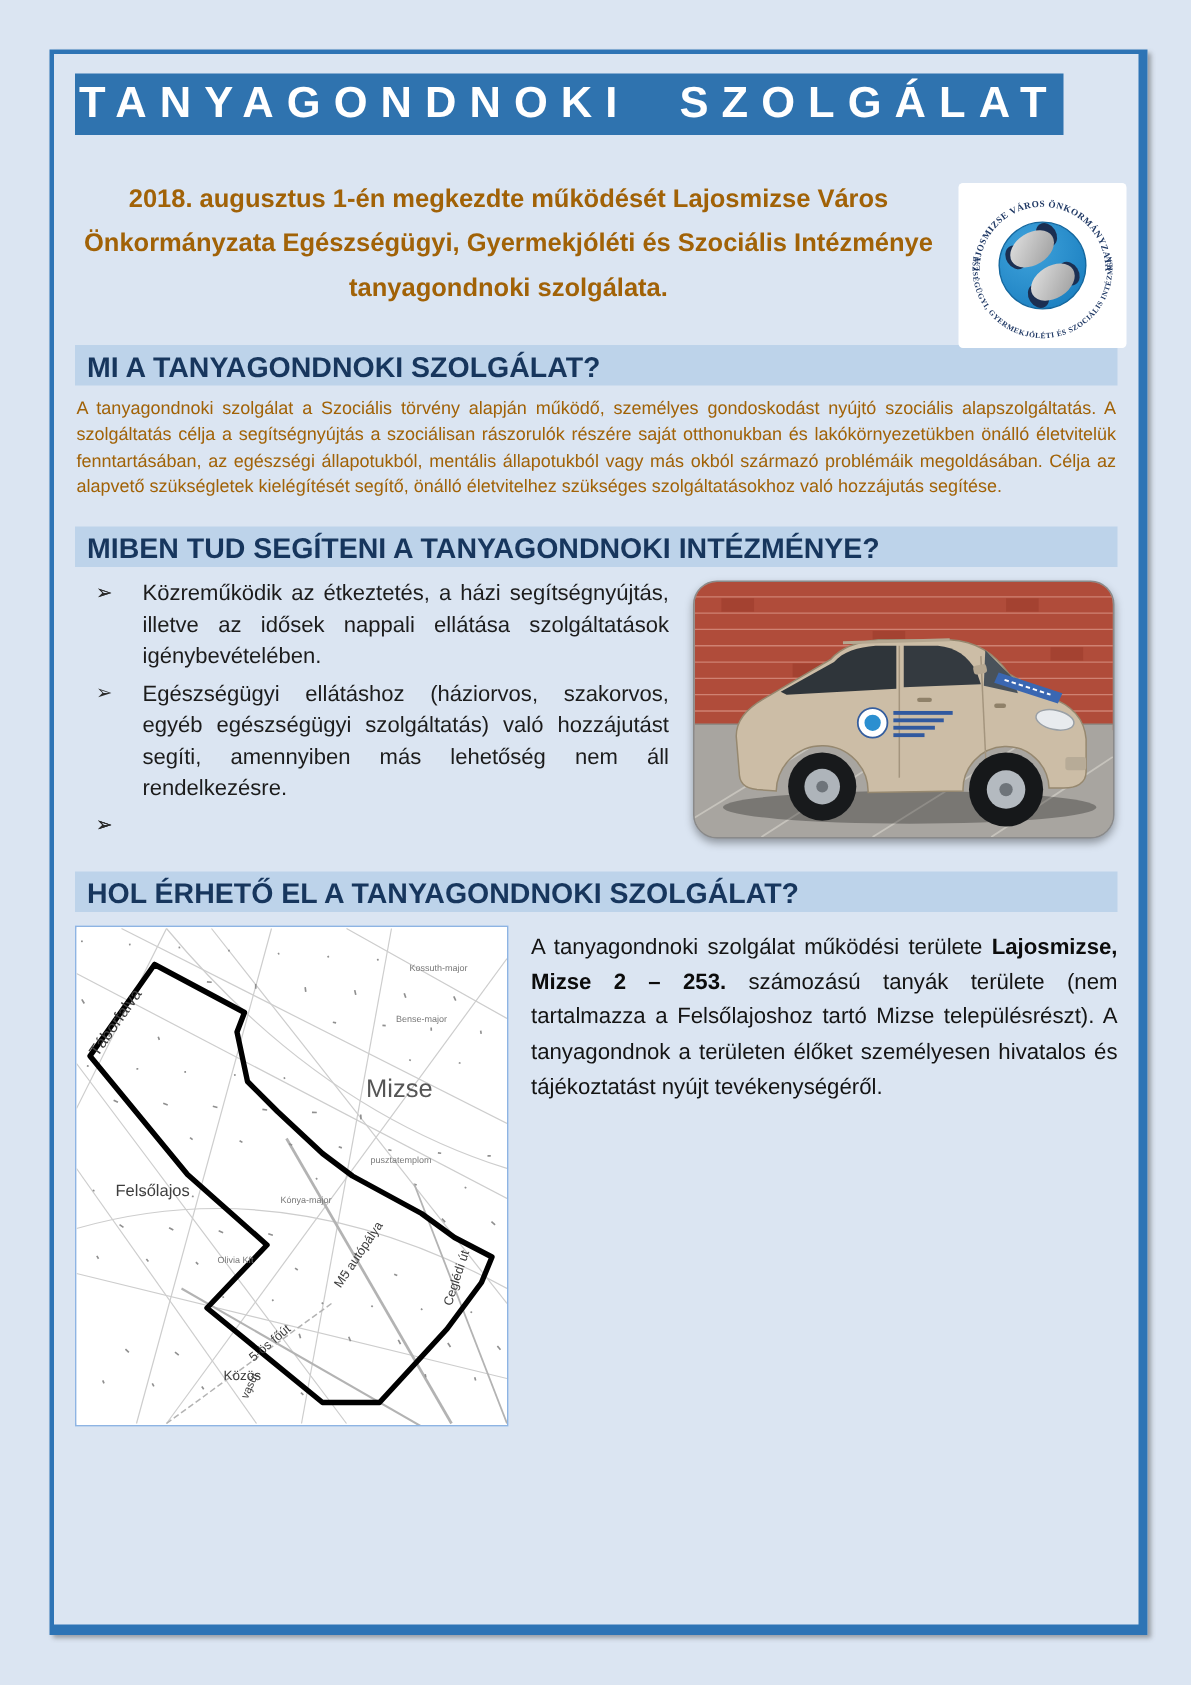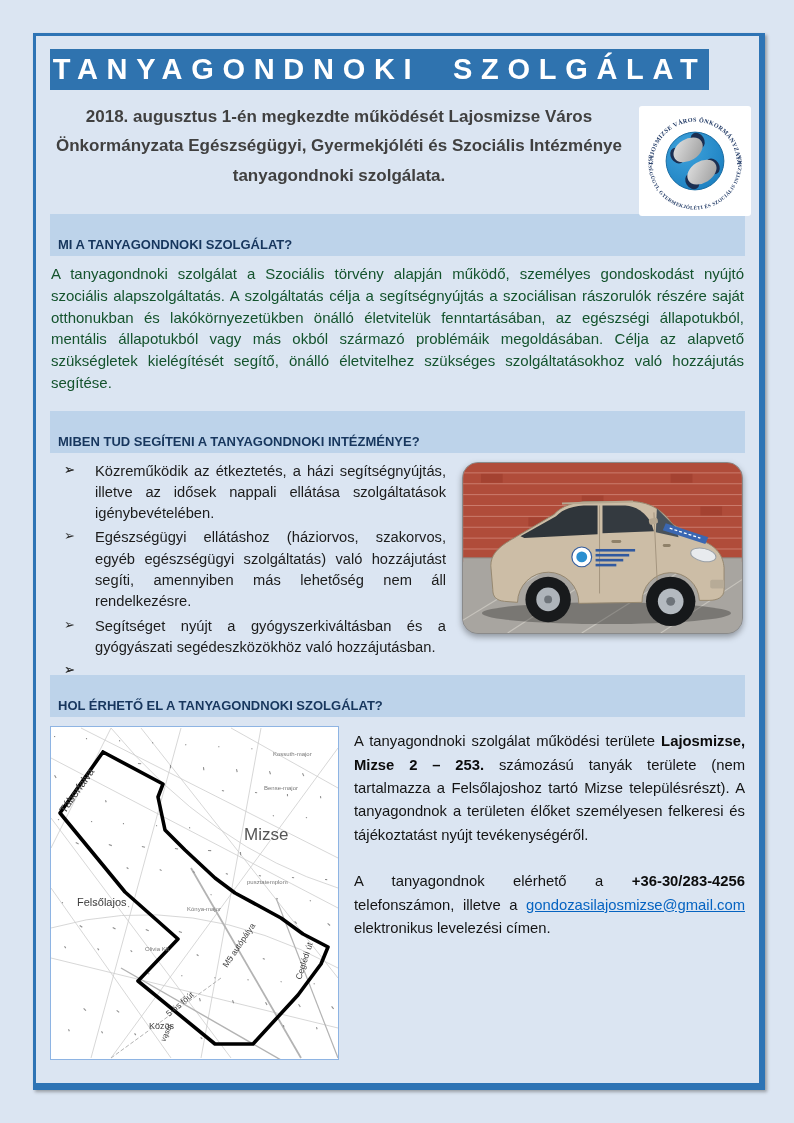--- a/index.html
+++ b/index.html
@@ -17,45 +17,45 @@
     width:732px; height:1057px;
     border:3px solid #2e74b5;
     border-right-width:6px;
     border-bottom-width:7px;
     box-shadow:2px 2px 3px rgba(70,70,70,.45);
     background:#dbe5f2;
     padding:13px 14px 8px 14px;
     overflow:hidden;
   }
   .title-band {
-    height:41px; margin:0 36px 12px 0;
+    height:41px; margin:0 36px 28px 0;
     background:#2f73af;
     color:#ffffff;
     display:flex; align-items:center; justify-content:center;
     font-size:29px; font-weight:bold;
     letter-spacing:.30em; word-spacing:.55em;
     white-space:nowrap;
   }
   .intro-row { position:relative; height:112px; }
   .intro {
     margin:8px 0 0 6px; width:566px;
     font-size:17px; font-weight:bold; line-height:1.73;
-    text-align:center; color:#404040;
+    text-align:center; color:#a16207;
   }
   .logo { position:absolute; right:-6px; top:4px; width:112px; height:110px; background:#ffffff; border-radius:3px; }
   .logo svg { width:100%; height:100%; display:block; }
 
   .sec-head {
     background:#bdd3ea; color:#17365d;
-    font-size:13px; font-weight:bold;
-    padding:21px 8px; height:27px; line-height:19px;
+    font-size:19px; font-weight:bold;
+    padding:6px 8px; height:27px; line-height:19px;
   }
   .body-text {
-    font-size:15px; line-height:1.45; text-align:justify;
-    margin:7px 1px 17px 1px; color:#14532d;
+    font-size:12px; line-height:1.45; text-align:justify;
+    margin:7px 1px 17px 1px; color:#a16207;
   }
   .help-wrap { margin:8px 0 14px 0; }
   .car-fig {
     float:right; width:281px; height:172px;
     margin:1px 2px 8px 16px;
     border-radius:16px; overflow:hidden;
     border:1px solid #8a8a8a;
     box-shadow:0 3px 6px rgba(0,0,0,.35);
     background:#a8a5a0;
   }
@@ -192,21 +192,21 @@
           <circle cx="210" cy="140" r="25" fill="#16181a"></circle>
           <circle cx="210" cy="140" r="13" fill="#b4bac0"></circle>
           <circle cx="210" cy="140" r="4.5" fill="#6e747a"></circle>
           <rect x="188" y="56" width="9" height="6" rx="2" fill="#b5a791" transform="rotate(-12 192 59)"></rect>
         </svg>
       </div>
       <ul class="bullets">
         <li><span class="b-icon">➢</span></li>
         <li><span class="b-icon">➢</span><span>Közreműködik az étkeztetés, a házi segítségnyújtás, illetve az idősek nappali ellátása szolgáltatások igénybevételében.</span></li>
         <li><span class="b-icon">➢</span><span>Egészségügyi ellátáshoz (háziorvos, szakorvos, egyéb egészségügyi szolgáltatás) való hozzájutást segíti, amennyiben más lehetőség nem áll rendelkezésre.</span></li>
-        <li><span class="b-icon">➢</span><span>Segítséget nyújt a gyógyszerkiváltásban és a gyógyászati segédeszközökhöz való hozzájutásban.</span></li>
+        <li><span class="b-icon">➢</span></li>
         <li><span class="b-icon">➢</span></li>
         <li><span class="b-icon">➢</span></li>
       </ul>
       <div style="clear:both"></div>
     </div>
   </div>
 
   <div class="section">
     <div class="sec-head">HOL ÉRHETŐ EL A TANYAGONDNOKI SZOLGÁLAT?</div>
     <div class="where-grid">
@@ -330,19 +330,18 @@
               <text x="196" y="156" font-size="6">pusztatemplom</text>
               <text x="222" y="28" font-size="6">Kossuth-major</text>
               <text x="213" y="62" font-size="6">Bense-major</text>
               <text x="136" y="183" font-size="6">Kónya-major</text>
               <text x="94" y="223" font-size="6">Olivia Kft</text>
             </g>
           </g>
         </svg>
       </div>
       <div class="where-text">
-        <p><span>A tanyagondnoki szolgálat működési területe </span><b>Lajosmizse, Mizse 2 – 253.</b><span> számozású tanyák területe (nem tartalmazza a Felsőlajoshoz tartó Mizse településrészt). A tanyagondnok a területen élőket személyesen felkeresi és tájékoztatást nyújt tevékenységéről.</span></p>
-        <p><span>A tanyagondnok elérhető a </span><b>+36-30/283-4256</b><span> telefonszámon, illetve a </span><a class="email">gondozasilajosmizse@gmail.com</a><span> elektronikus levelezési címen.</span></p>
+        <p><span>A tanyagondnoki szolgálat működési területe </span><b>Lajosmizse, Mizse 2 – 253.</b><span> számozású tanyák területe (nem tartalmazza a Felsőlajoshoz tartó Mizse településrészt). A tanyagondnok a területen élőket személyesen hivatalos és tájékoztatást nyújt tevékenységéről.</span></p>
       </div>
     </div>
   </div>
 
 </div>
 
 </body></html>

